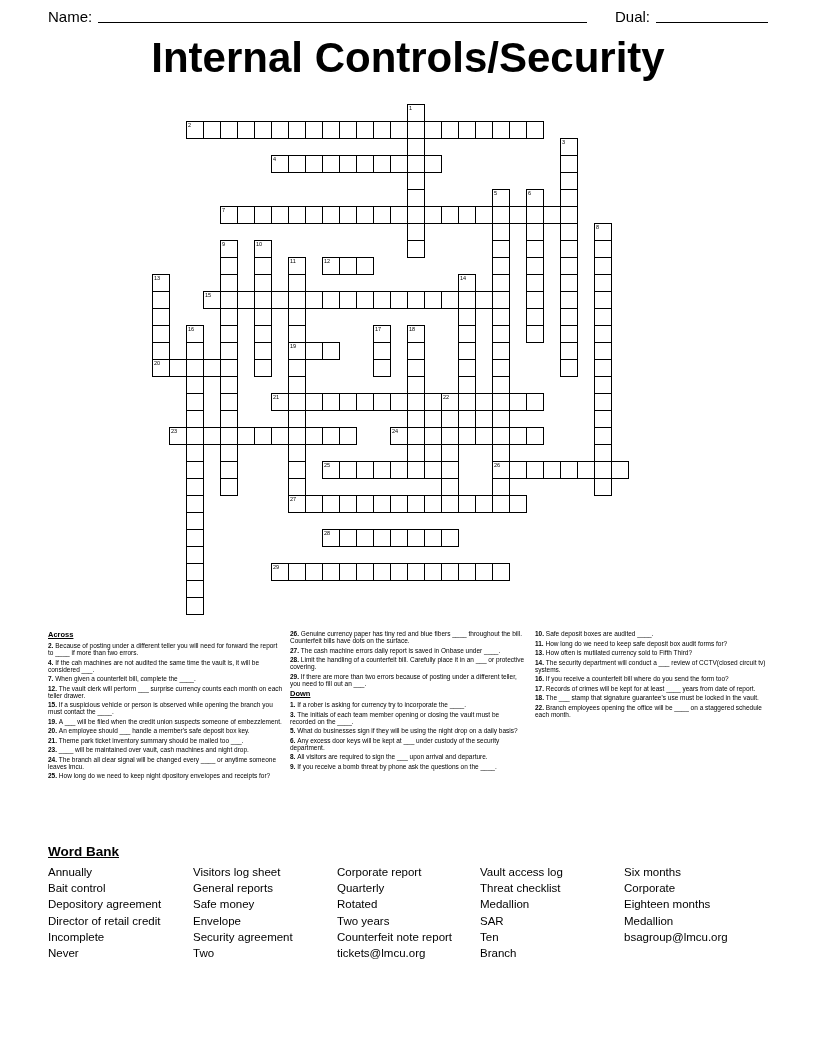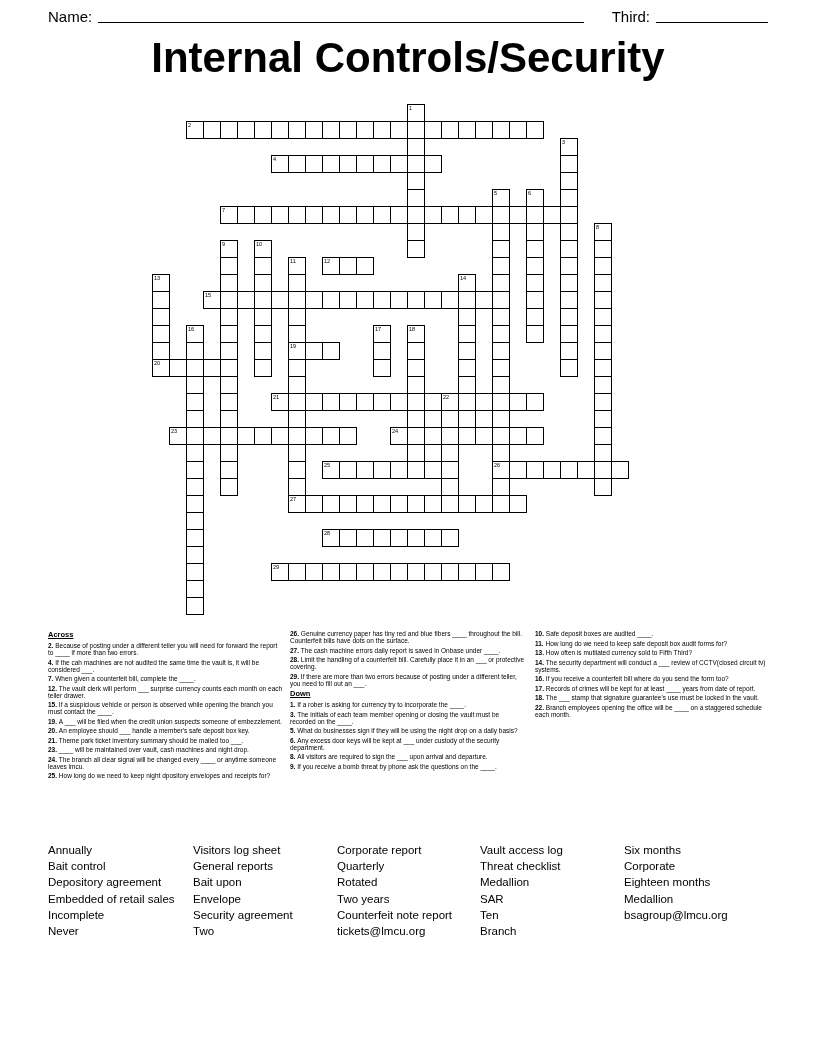--- a/index.html
+++ b/index.html
@@ -44,21 +44,21 @@
     font-size:11.5px;
   }
   .wb-item{white-space:nowrap;}
 </style>
 </head>
 <body>
 
 <div class="header-row">
   <span>Name:</span>
   <span class="writein-line line-long"></span>
-  <span>Third:</span>
+  <span>Dual:</span>
   <span class="writein-line line-short"></span>
 </div>
 
 <h1>Internal Controls/Security</h1>
 
 <div id="grid">
     <div class="cell" style="left: 255px; top: 0px;">
       <span class="cnum">1</span>
     </div>
     <div class="cell" style="left: 255px; top: 17px;"></div>
@@ -452,30 +452,31 @@
         <div class="clue"><b>14. </b>The security department will conduct a ___ review of CCTV(closed circuit tv) systems.</div>
         <div class="clue"><b>16. </b>If you receive a counterfeit bill where do you send the form too?</div>
         <div class="clue"><b>17. </b>Records of crimes will be kept for at least ____ years from date of report.</div>
         <div class="clue"><b>18. </b>The ___ stamp that signature guarantee's use must be locked in the vault.</div>
         <div class="clue"><b>22. </b>Branch employees opening the office will be ____ on a staggered schedule each month.</div>
       </div>
   </div>
 </div>
 
 <div id="wordbank">
+  <div class="wb-header">Word Bank</div>
   <div class="wb-grid" id="wb-grid">
       <div class="wb-item">Annually</div>
       <div class="wb-item">Bait control</div>
       <div class="wb-item">Depository agreement</div>
-      <div class="wb-item">Embedded of retail sales</div>
+      <div class="wb-item">Director of retail credit</div>
       <div class="wb-item">Incomplete</div>
       <div class="wb-item">Never</div>
       <div class="wb-item">Visitors log sheet</div>
       <div class="wb-item">General reports</div>
-      <div class="wb-item">Bait upon</div>
+      <div class="wb-item">Safe money</div>
       <div class="wb-item">Envelope</div>
       <div class="wb-item">Security agreement</div>
       <div class="wb-item">Two</div>
       <div class="wb-item">Corporate report</div>
       <div class="wb-item">Quarterly</div>
       <div class="wb-item">Rotated</div>
       <div class="wb-item">Two years</div>
       <div class="wb-item">Counterfeit note report</div>
       <div class="wb-item">tickets@lmcu.org</div>
       <div class="wb-item">Vault access log</div>

